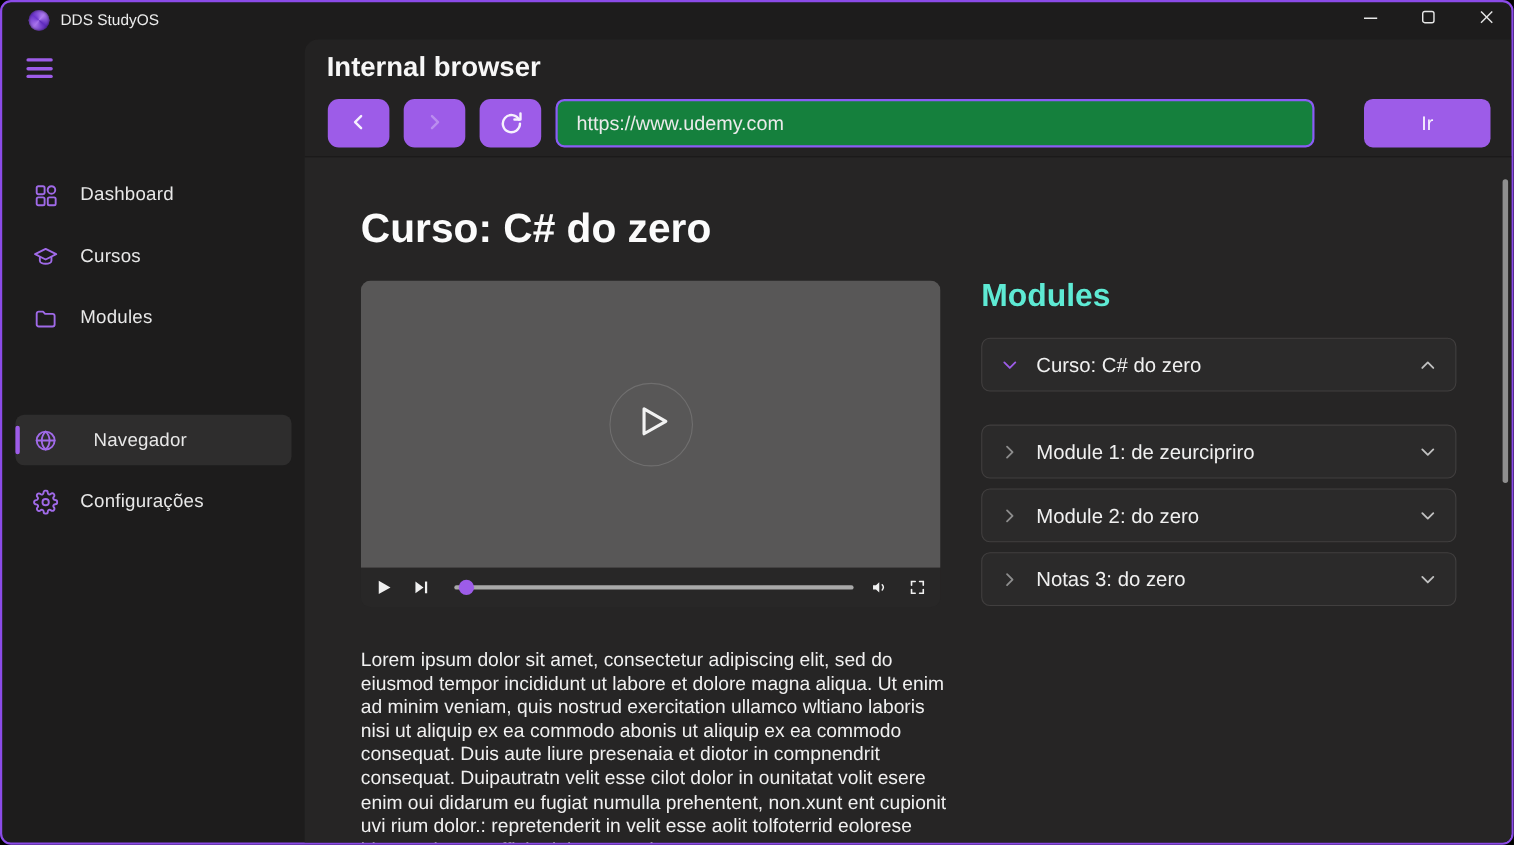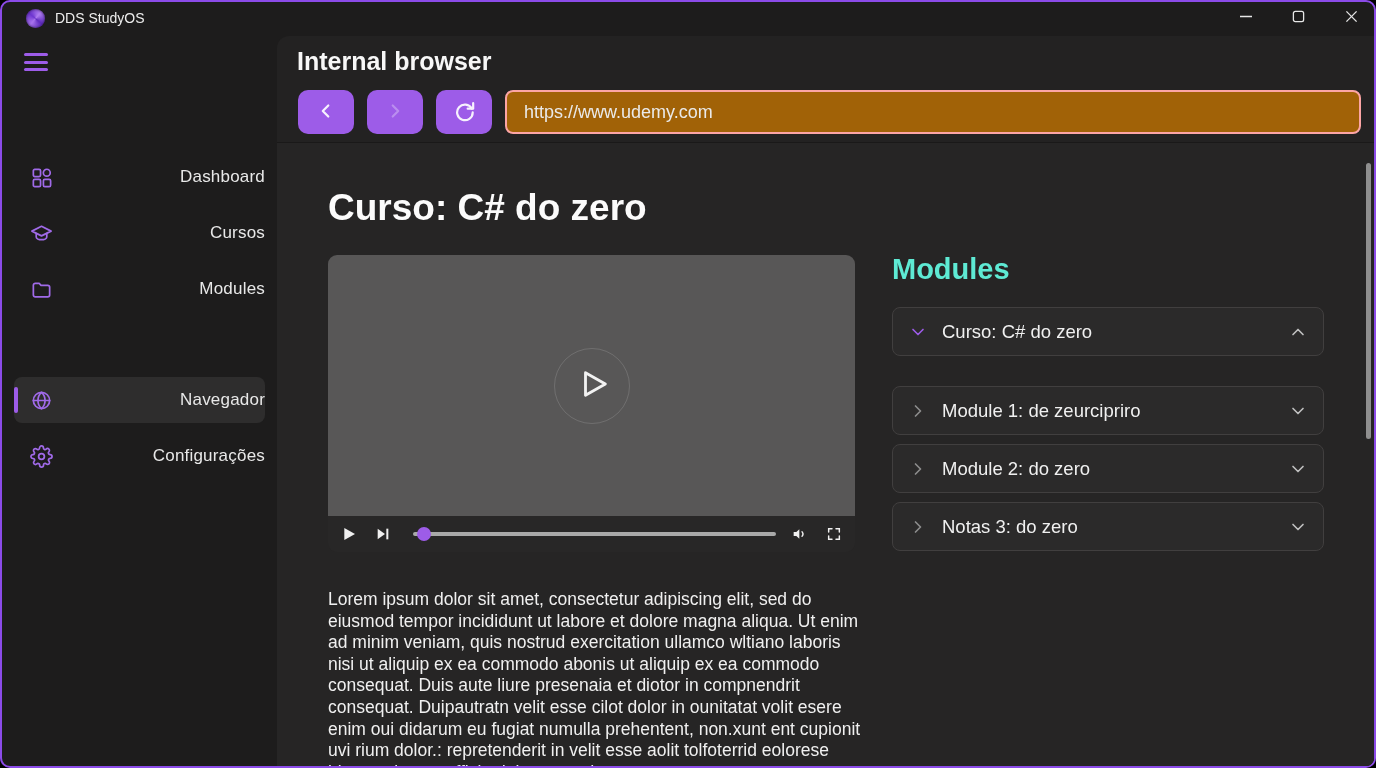--- a/index.html
+++ b/index.html
@@ -12,36 +12,36 @@
     background:conic-gradient(from 40deg,#b07ef0,#5f2bbe,#a873ec,#6d35cf,#b07ef0); box-shadow:inset 0 0 3px #2a1156; }
   .app-title { position:absolute; left:53px; top:8px; font-size:14px; color:#ececec; }
   .win-btn { position:absolute; top:0; width:46px; height:32px; display:flex; align-items:center; justify-content:center; color:#e7e7e7; }
   .win-btn svg { stroke:#e7e7e7; stroke-width:1.4; fill:none; }
 
   
   .sidebar { position:absolute; left:0; top:34px; width:275px; bottom:0; }
   .hamburger { position:absolute; left:22px; top:17px; width:24px; height:18px; display:flex; flex-direction:column; justify-content:space-between; cursor:pointer; }
   .hamburger span { display:block; height:3px; border-radius:2px; background:#9d5ce8; }
   .nav-item { position:absolute; left:12px; width:251px; height:46px; border-radius:8px;
-    display:flex; align-items:center; padding-left:16px; cursor:pointer;justify-content:space-between; }
+    display:flex; align-items:center; padding-left:16px; cursor:pointer; }
   .nav-item .ic { width:23px; height:23px; flex:0 0 23px; }
   .nav-item .ic svg { width:23px; height:23px; stroke:#a06ae8; stroke-width:1.8; fill:none; stroke-linecap:round; stroke-linejoin:round; }
   .nav-item .lbl { margin-left:20px; font-size:17px; color:#e8e8e8; letter-spacing:.2px; }
   .nav-item.active { background:#2e2d2d;gap:12px; }
   .nav-item.active::before { content:""; position:absolute; left:0; top:10px; width:4px; height:26px; border-radius:3px; background:#9d5ce8; }
 
   
   .main { position:absolute; left:275px; top:34px; right:0; bottom:0; background:#232222; border-top-left-radius:12px; }
   .browser-title { position:absolute; left:20px; top:11px; font-size:25px; font-weight:700; color:#f7f7f7; }
   .nav-btn { position:absolute; top:54px; width:56px; height:44px; border-radius:10px; background:#9d5ce8; border:none;
     display:flex; align-items:center; justify-content:center; cursor:pointer; }
   .nav-btn svg { width:22px; height:22px; fill:none; stroke:#f6f1fd; stroke-width:2.4; stroke-linecap:round; stroke-linejoin:round; }
   .nav-btn.disabled svg { stroke:rgba(255,255,255,.3); }
-  .url-input { position:absolute; left:228px; top:54px; width:856px; height:44px; border-radius:8px;
-    border:2px solid #fca5a5; background:#a16207; color:#eaeaea; font-size:18px; padding:0 17px;
+  .url-input { position:absolute; left:228px; top:54px; width:690px; height:44px; border-radius:8px;
+    border:2px solid #8b5cf6; background:#15803d; color:#eaeaea; font-size:18px; padding:0 17px;
     font-family:"Liberation Sans",sans-serif; outline:none; }
   .go-btn { position:absolute; left:963px; top:54px; width:115px; height:44px; border-radius:8px; background:#9d5ce8;
     border:none; color:#f7f2fe; font-size:18px; cursor:pointer; font-family:"Liberation Sans",sans-serif; }
 
   
   .webpage { position:absolute; left:0; right:0; top:106px; bottom:0; background:#262525; border-top:1px solid #1a1919; }
   .course-title { position:absolute; left:51px; top:44px; font-size:37px; font-weight:700; color:#fbfbfb; }
 
   .player { position:absolute; left:51px; top:112px; width:527px; height:297px; border-radius:9px; overflow:hidden; }
   .video { position:relative; height:261px; background:#585757; }
@@ -171,20 +171,21 @@
             <polyline points="9.5 6 15.5 12 9.5 18"></polyline>
           </svg></span>
     </button>
     <button class="nav-btn" style="left:159px">
       <span><svg viewBox="0 0 24 24">
             <polyline points="22 3.5 22 9.5 16 9.5"></polyline>
             <path d="M20.5 9.5a8.5 8.5 0 1 0 1 4"></path>
           </svg></span>
     </button>
     <input class="url-input" type="text" value="https://www.udemy.com" style="">
+    <button class="go-btn">Ir</button>
 
     <div class="webpage">
       <div class="course-title">Curso: C# do zero</div>
 
       <div class="player">
         <div class="video">
           <div class="big-play">
             <span><svg viewBox="0 0 24 24">
                   <polygon points="6 4 20 12 6 20 6 4"></polygon>
                 </svg></span>

